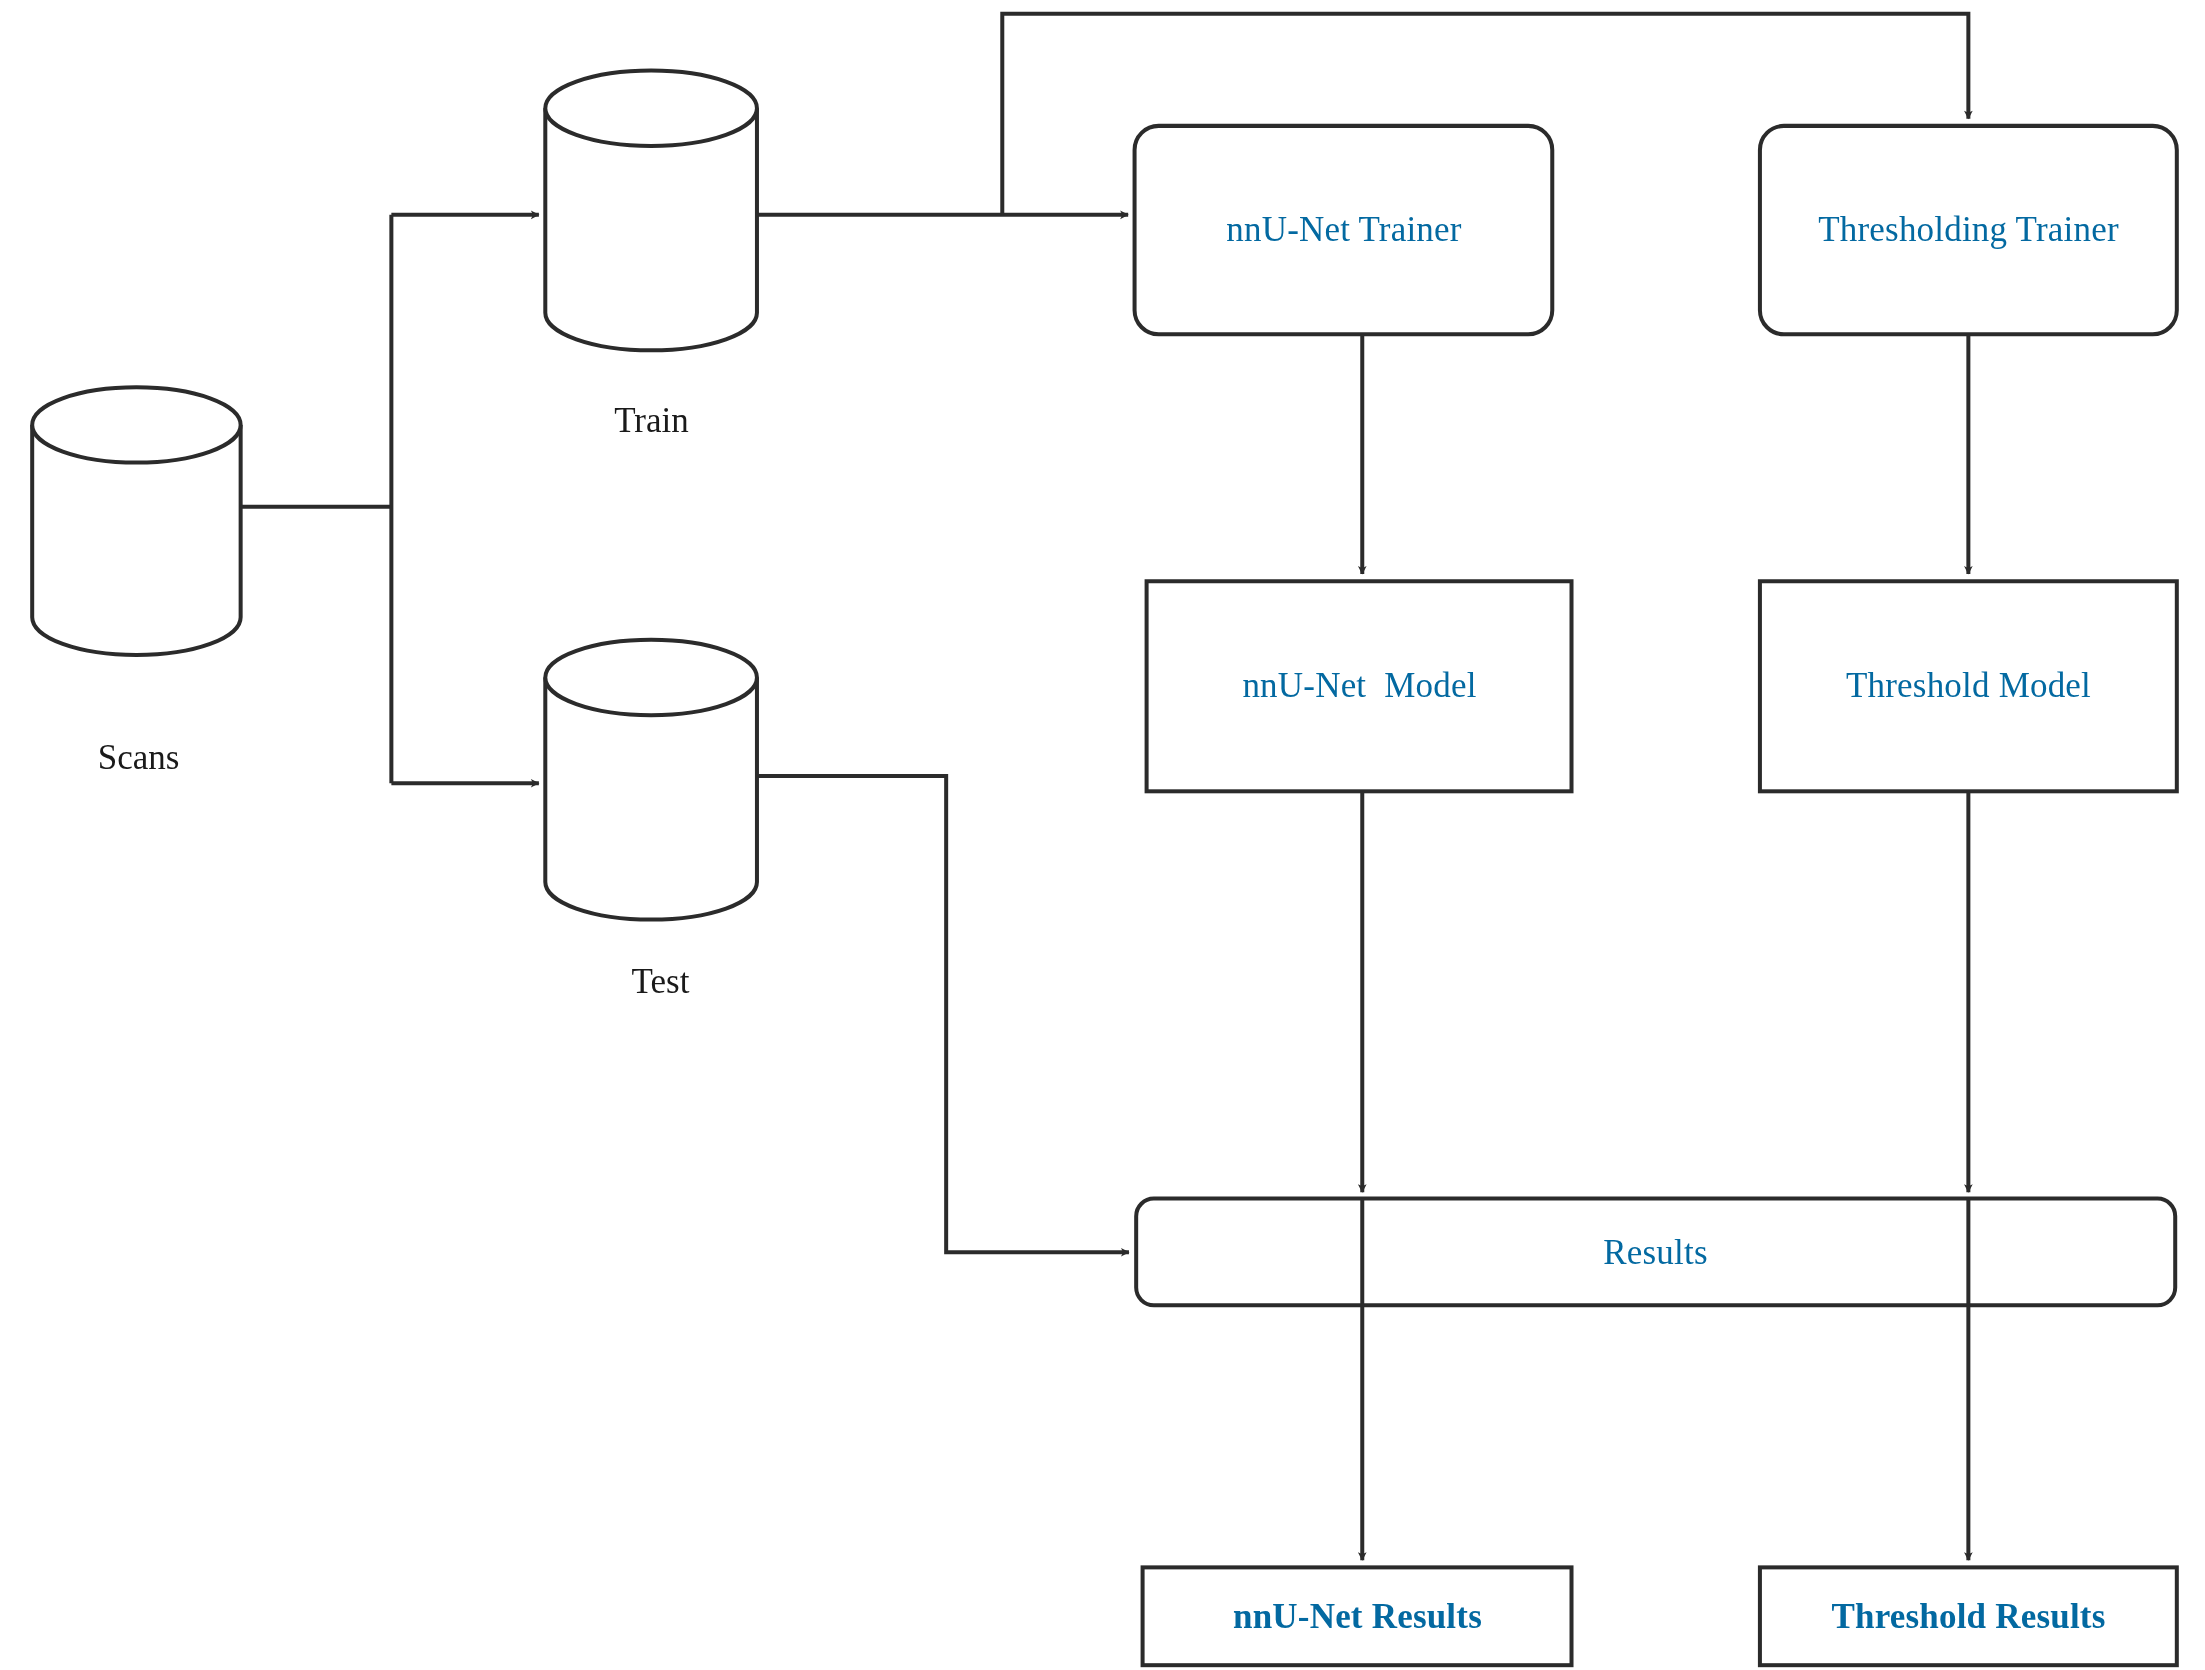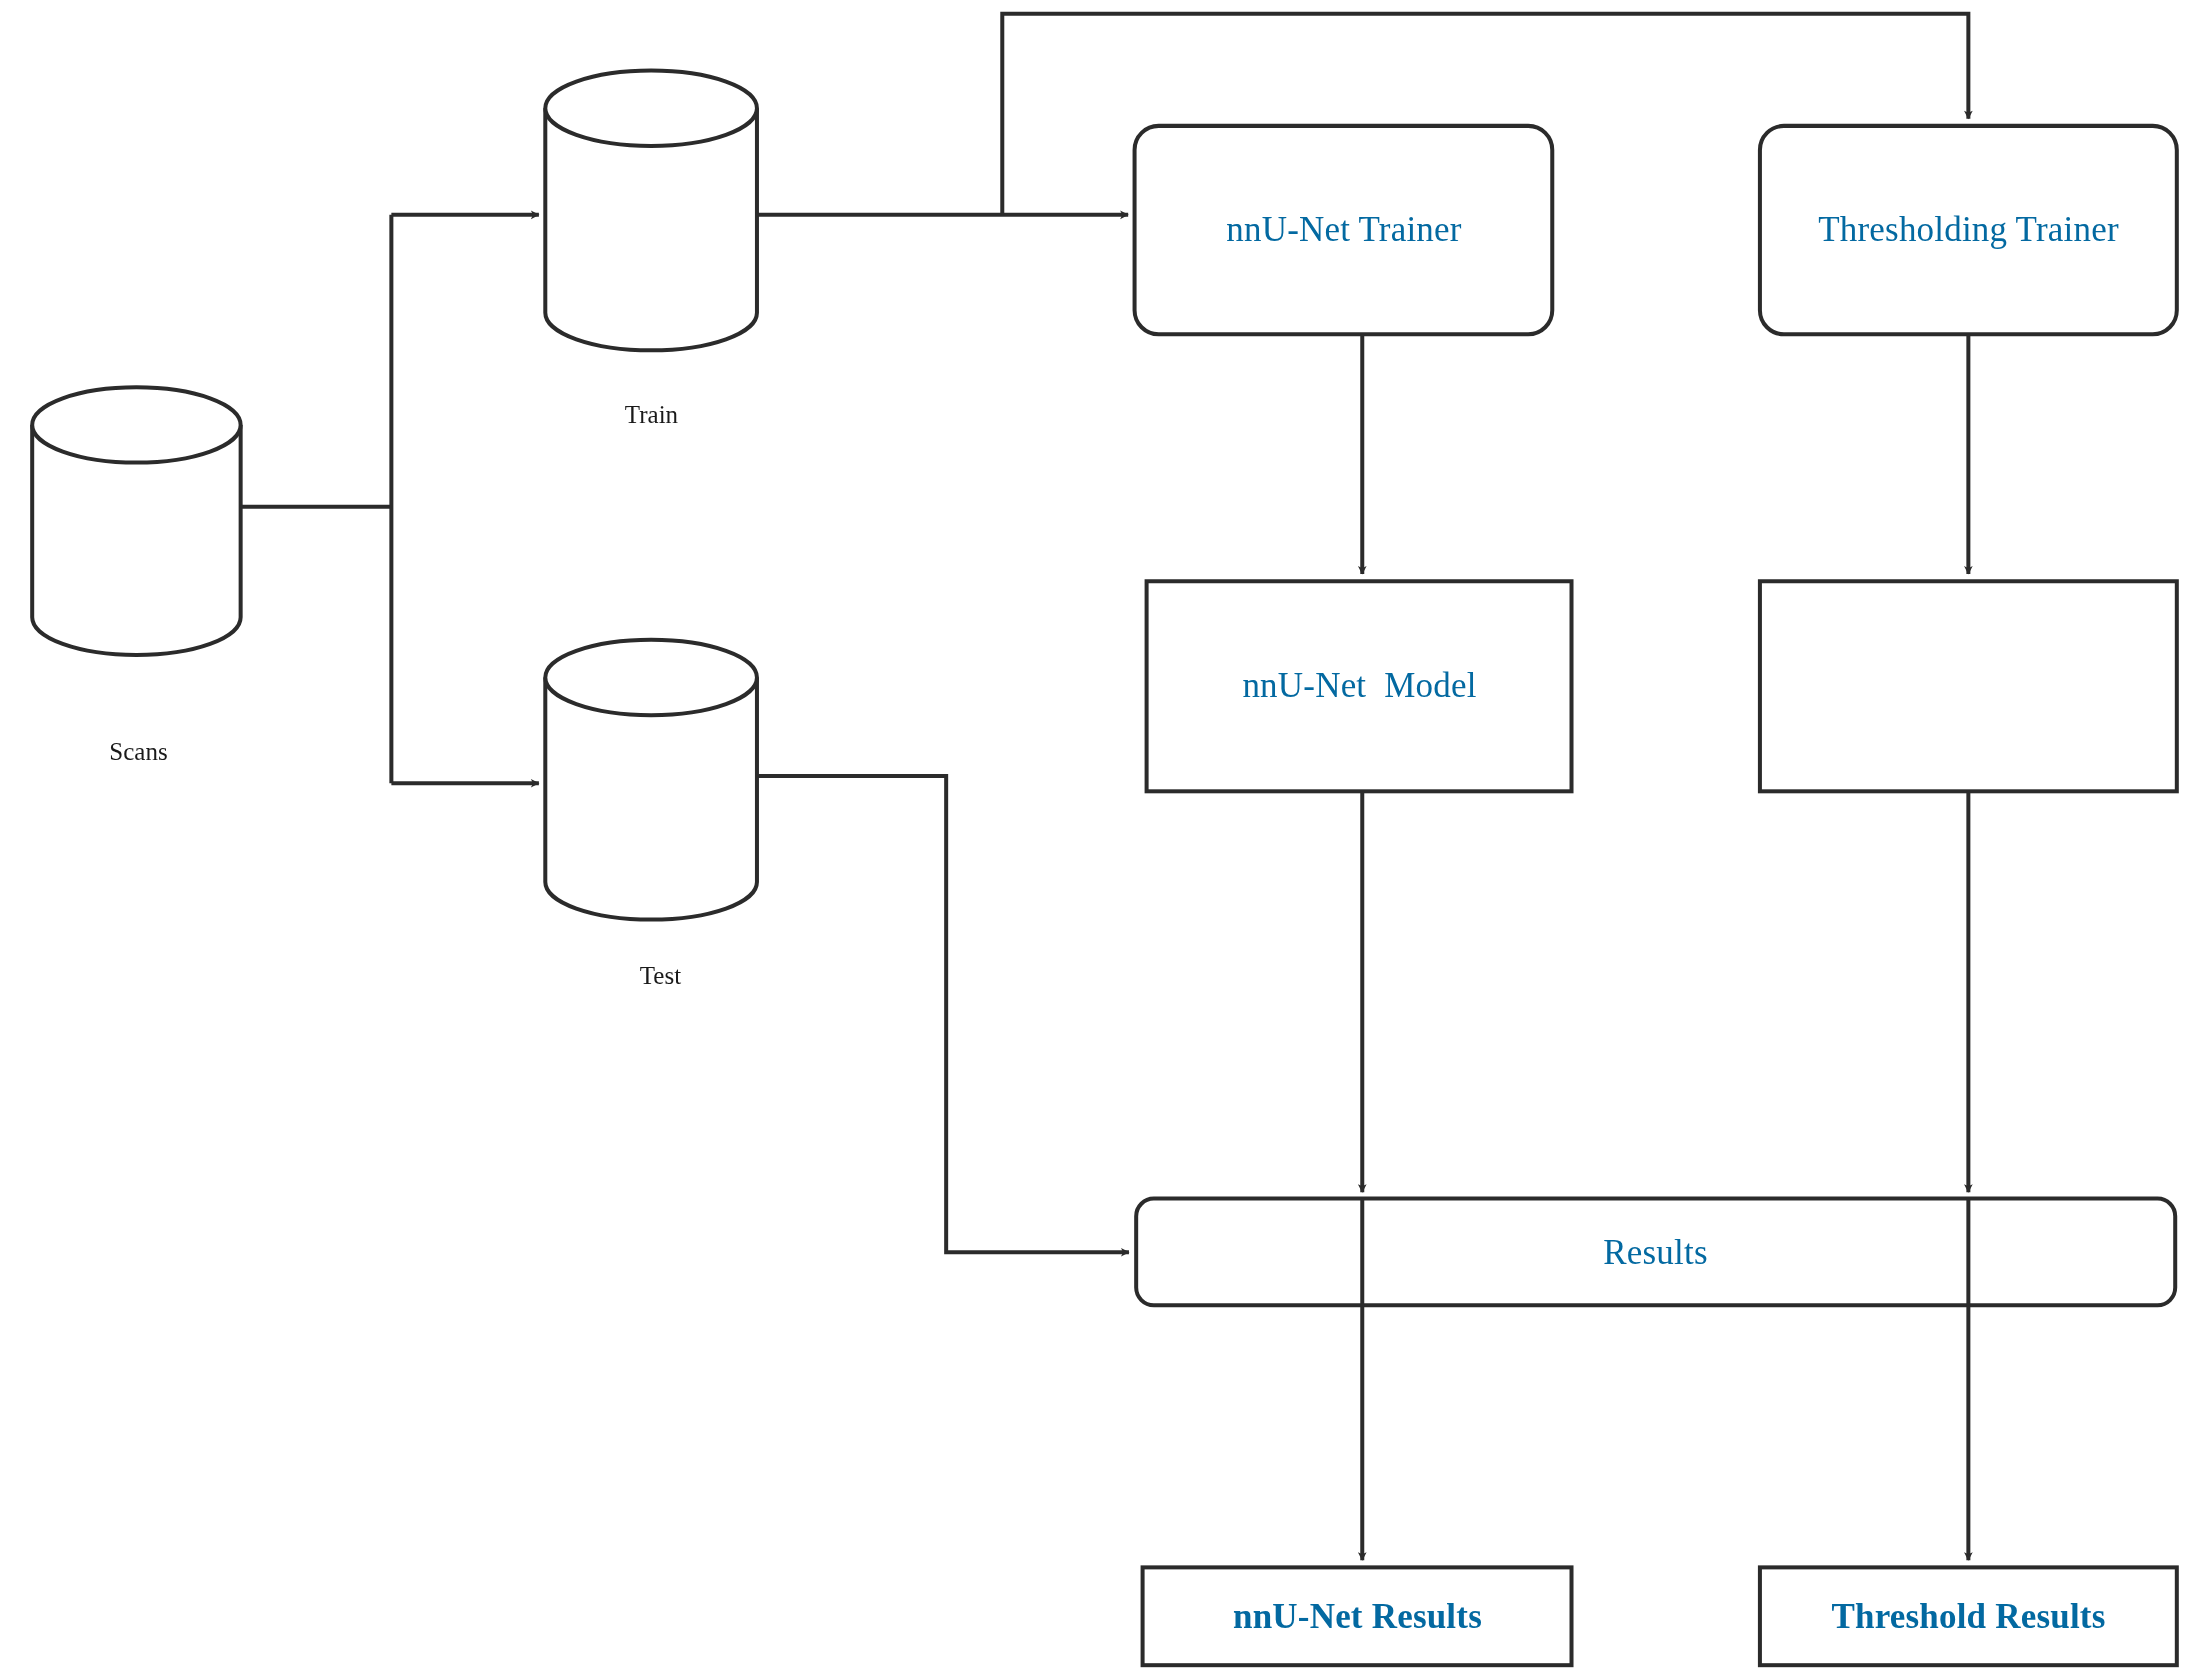--- a/index.html
+++ b/index.html
@@ -37,21 +37,21 @@
     letter-spacing: 0.2px;
     white-space: pre;
     pointer-events: none;
   }
   .db-caption {
     position: absolute;
     display: flex;
     align-items: flex-start;
     justify-content: center;
     color: #1a1a1a;
-    font-size: 25px;
+    font-size: 35px;
     font-family: "Liberation Serif", "DejaVu Serif", serif;
   }
   .hit {
     position: absolute;
   }
 </style>
 </head>
 <body>
 
 <div id="canvas">
@@ -128,20 +128,21 @@
   <div class="db-caption" style="left:513px; top:401px; width:277px; height:56px;">Train</div>
 
   <div class="db-caption" style="left:522px; top:962px; width:277px; height:56px;">Test</div>
 
   <div class="node-label" style="left:1135px; top:126px; width:418px; height:208px;">nnU-Net Trainer</div>
 
   <div class="node-label" style="left:1760px; top:126px; width:417px; height:208px;">Thresholding Trainer</div>
 
   <div class="node-label" style="left:1147px; top:581px; width:425px; height:210px;">nnU-Net  Model</div>
 
+  <div class="node-label" style="left:1760px; top:581px; width:417px; height:210px;">Threshold Model</div>
 
   <div class="node-label" style="left:1136px; top:1199px; width:1039px; height:107px;">Results</div>
 
   <div class="node-label" style="left:1143px; top:1568px; width:429px; height:98px;font-weight:bold;">nnU-Net Results</div>
 
   <div class="node-label" style="left:1760px; top:1568px; width:417px; height:98px;font-weight:bold;">Threshold Results</div>
 
   <div class="hit" style="left:32px; top:387px; width:210px; height:292px;"></div>
   <div class="hit" style="left:545px; top:71px; width:213px; height:281px;"></div>
   <div class="hit" style="left:545px; top:640px; width:213px; height:281px;"></div>

